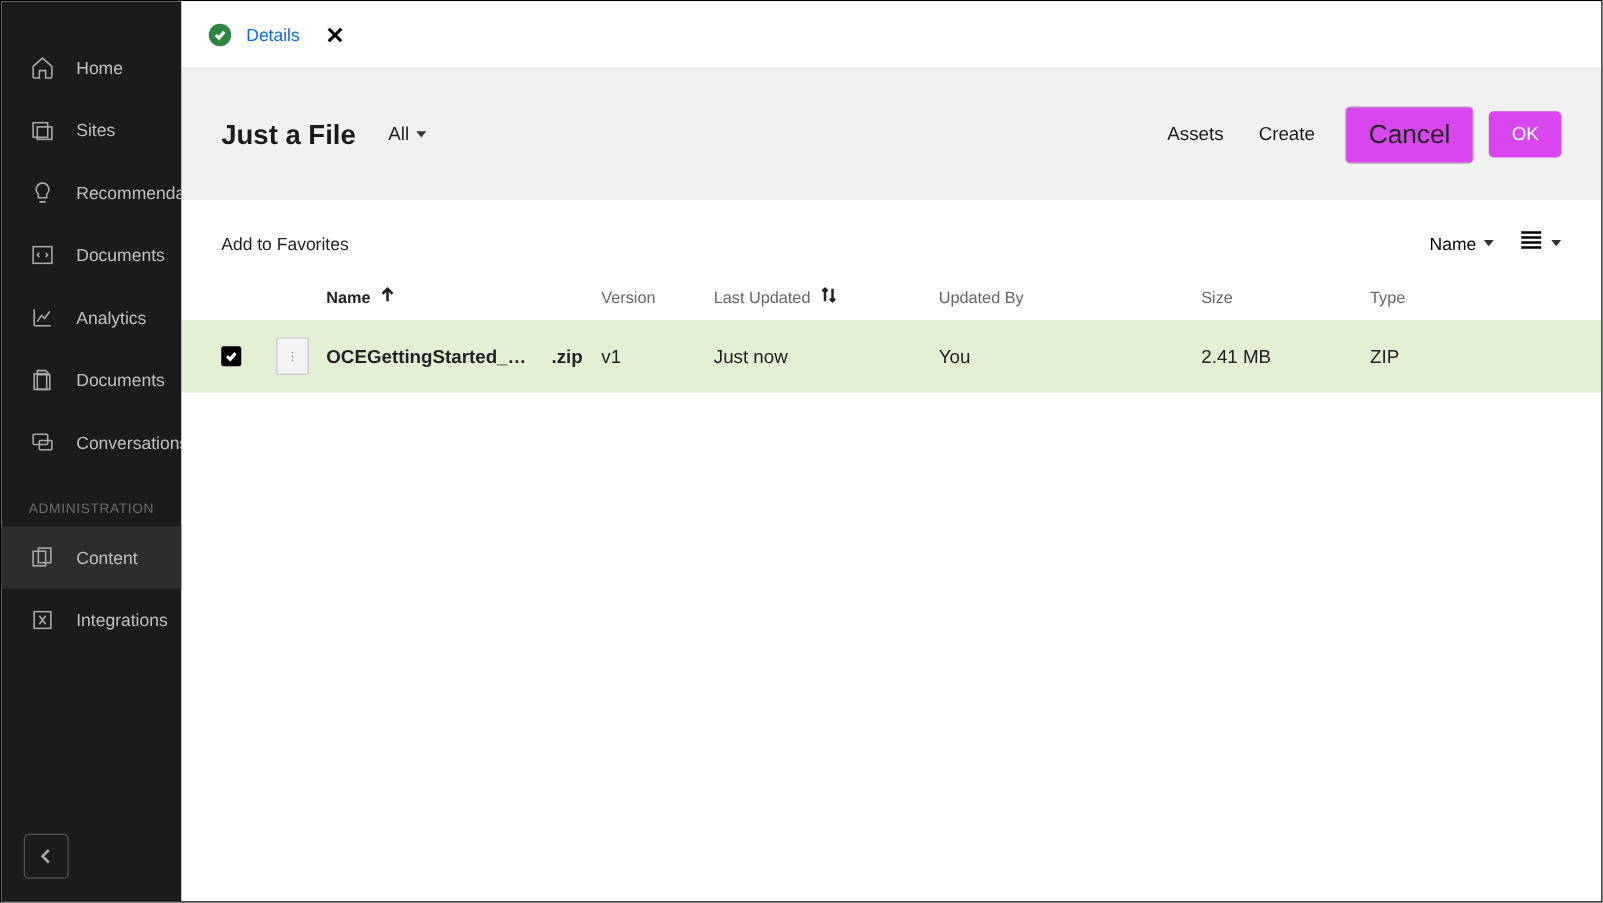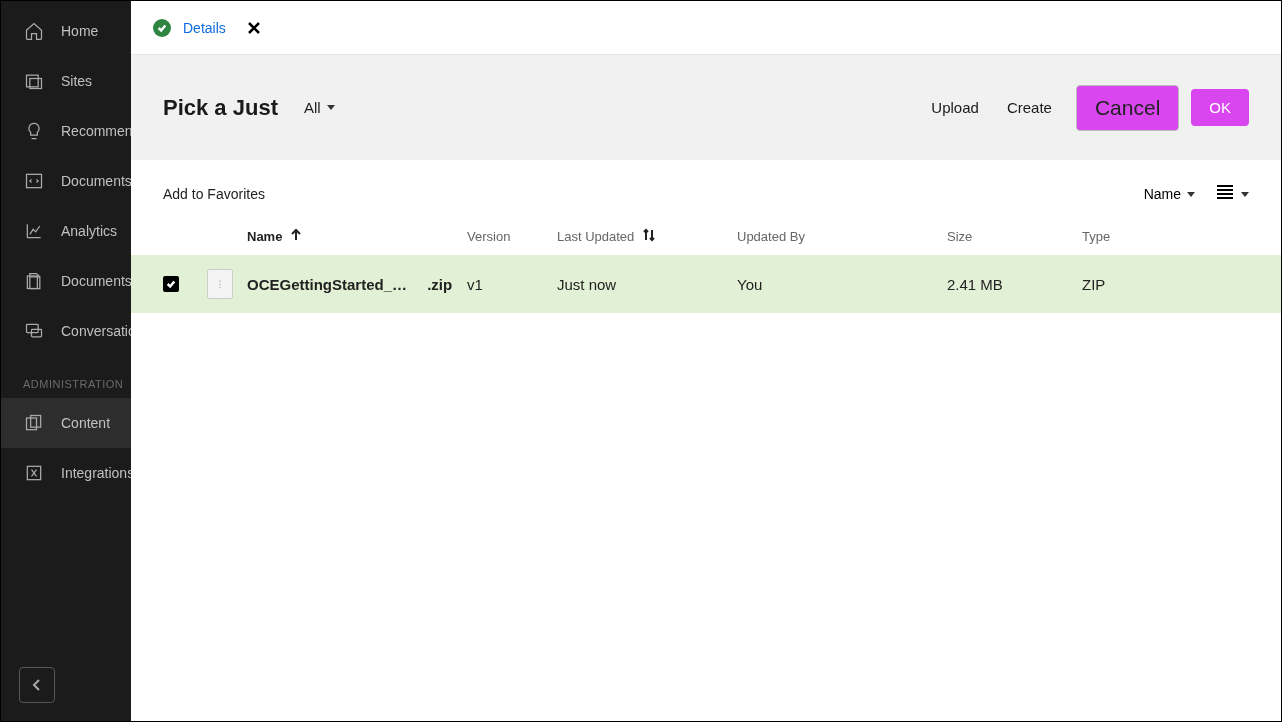--- a/index.html
+++ b/index.html
@@ -8,26 +8,26 @@
   width: 1282px;
   height: 722px;
   overflow: hidden;
   display: flex;
   background: #fff;
   border: 1px solid #000;
 }
 
 
 .sidebar {
-  width: 130px;
+  width: 144px;
   background: #1b1b1b;
   color: #aaa;
   display: flex;
   flex-direction: column;
-  padding-top: 5px;
+  padding-top: 28px;
   flex-shrink: 0;
   position: relative;
 }
 .nav-item {
   display: flex;
   align-items: center;
   gap: 16px;
   padding: 14px 14px 14px 22px;
   font-size: 14px;
   color: #c0c0c0;
@@ -327,27 +327,27 @@
     </span>
     <span class="notif-details">Details</span>
     <span class="notif-close">
       <svg width="16" height="16" viewBox="0 0 16 16">
           <path d="M3 3l10 10M13 3L3 13"></path>
         </svg>
     </span>
   </div>
 
   <div class="toolbar">
-    <div class="title">Pick a Just</div>
+    <div class="title">Just a File</div>
     <div class="filter-dropdown">
       <span>All</span>
       <span class="car"></span>
     </div>
     <div class="spacer"></div>
-    <button class="btn-link">Upload</button>
+    <button class="btn-link">Assets</button>
     <button class="btn-link">Create</button>
     <button class="btn-outline">Cancel</button>
     <button class="btn-primary">OK</button>
   </div>
 
   <div class="actions-row">
     <div class="fav-text">Add to Favorites</div>
     <div class="spacer"></div>
     <div class="sort-dropdown">
       <span>Name</span>

